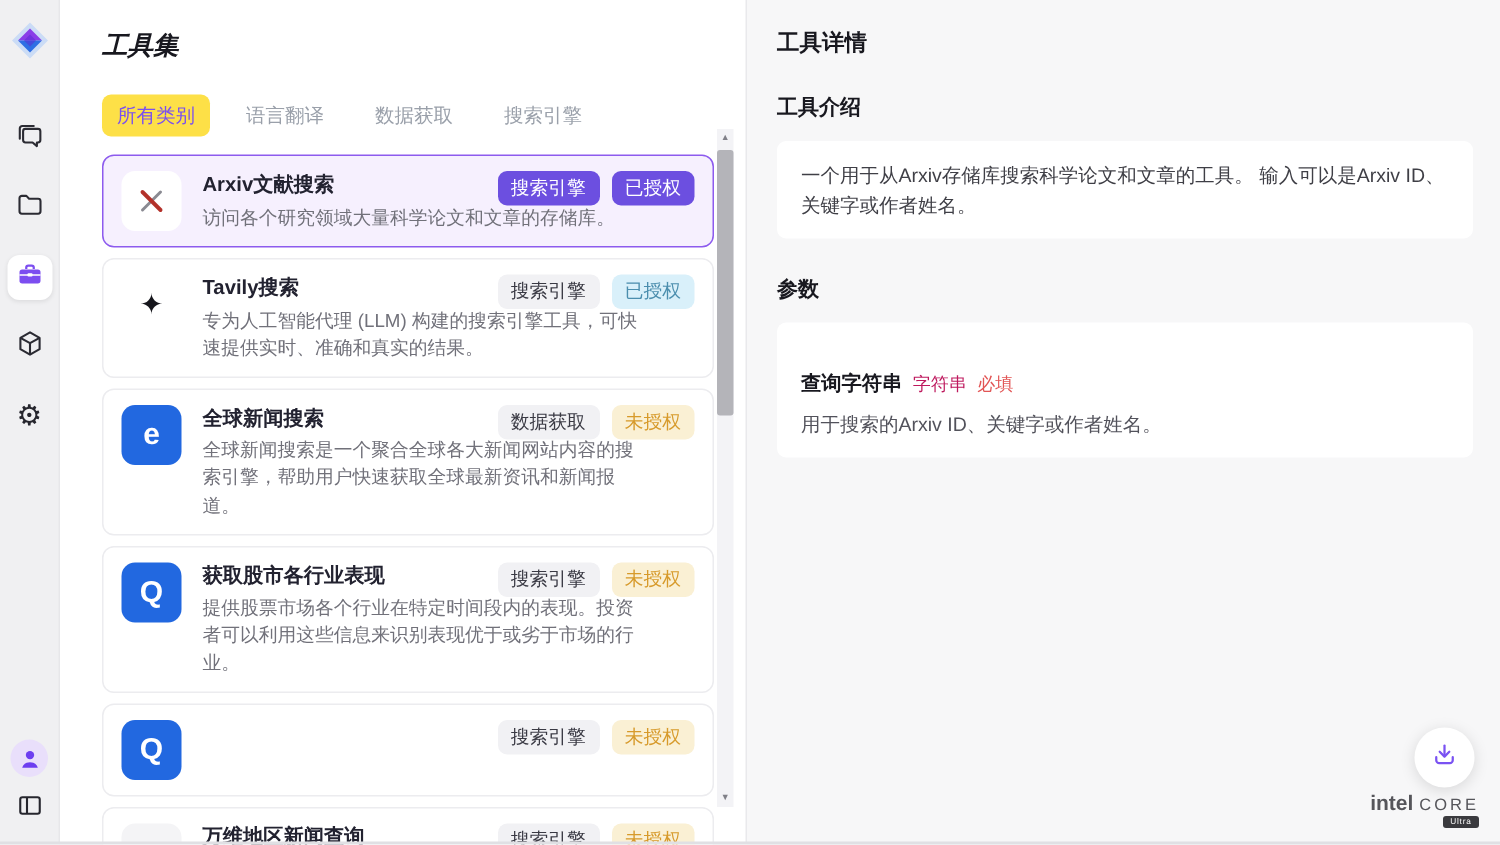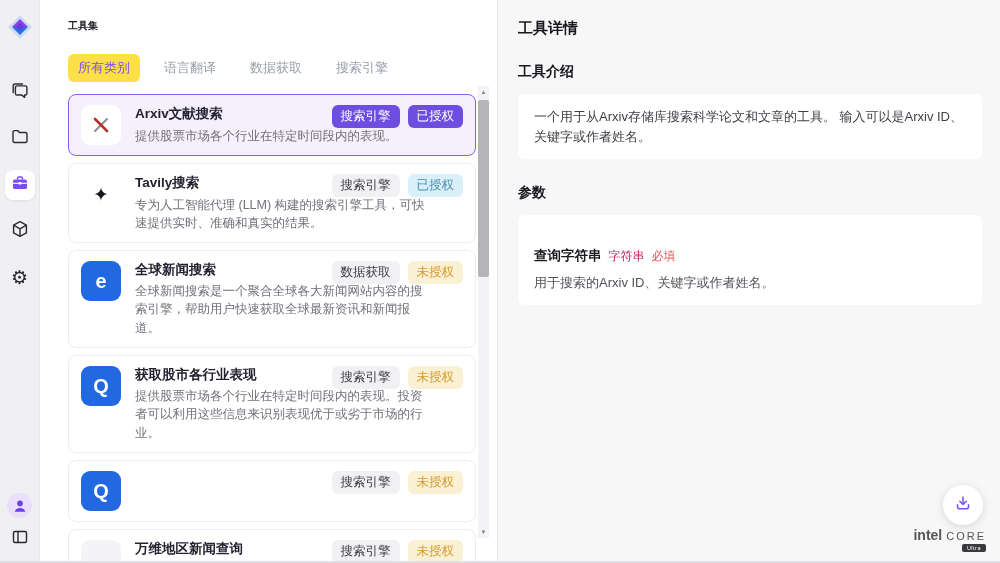--- a/index.html
+++ b/index.html
@@ -14,21 +14,21 @@
   .rail-nav { margin-top:38px; display:flex; flex-direction:column; align-items:center; gap:16px; }
   .rail-item { width:30px; height:30px; border-radius:8px; display:flex; align-items:center; justify-content:center; cursor:pointer; }
   .rail-item.active { background:#ffffff; box-shadow:0 1px 3px rgba(0,0,0,.08); }
   .rail-bottom { margin-top:auto; margin-bottom:12px; display:flex; flex-direction:column; align-items:center; gap:9px; }
   .avatar { width:25px; height:25px; border-radius:50%; background:#e9dffb; display:flex; align-items:center; justify-content:center; }
   .gear-glyph { font-size:19px; color:#26262e; line-height:1; }
 
   
   .list-panel { position:absolute; left:40px; top:0; width:458px; height:563px; background:#ffffff;
                 border-right:1px solid #e9e9ec; }
-  .list-title { padding:19px 0 0 28px; font-size:10px; font-weight:bold; color:#18181f; }
+  .list-title { padding:19px 0 0 28px; font-size:17px; font-weight:bold; color:#18181f;font-style:italic; }
   .tabs { margin:21px 0 0 28px; display:flex; align-items:center; gap:14px; }
   .tab { font-size:13px; color:#9aa0aa; padding:5px 10px; border-radius:6px; cursor:pointer; white-space:nowrap; }
   .tab.active { background:#fde047; color:#7a4ff0; }
   .cards { margin:12px 0 0 28px; width:408px; }
   .card { position:relative; background:#fff; border:1px solid #ececef; border-radius:8px;
           padding:10px 12px; margin-bottom:7px; display:flex; gap:14px; cursor:pointer; }
   .card.selected { background:#f6f0fe; border:1.5px solid #8d5bee; }
   .tool-icon { flex:0 0 40px; width:40px; height:40px; border-radius:9px; background:#f4f4f6;
                display:flex; align-items:center; justify-content:center; }
   .tool-icon.white { background:#ffffff; }
@@ -159,21 +159,21 @@
 
       <div class="card selected">
         <div class="tool-icon white">
           <svg width="22" height="22" viewBox="0 0 22 22">
             <line x1="17" y1="5" x2="5" y2="17" stroke="#8a8a92" stroke-width="2" stroke-linecap="round"></line>
             <line x1="5" y1="5" x2="17" y2="17" stroke="#b3312a" stroke-width="2.6" stroke-linecap="round"></line>
           </svg>
         </div>
         <div class="card-body">
           <div class="card-title">Arxiv文献搜索</div>
-          <div class="card-desc">提供股票市场各个行业在特定时间段内的表现。</div>
+          <div class="card-desc">访问各个研究领域大量科学论文和文章的存储库。</div>
         </div>
         <div class="badges">
           <span class="badge solid">搜索引擎</span>
           <span class="badge solid">已授权</span>
         </div>
       </div>
 
       <div class="card">
         <div class="tool-icon white">
           <span class="glyph-star">✦</span>

